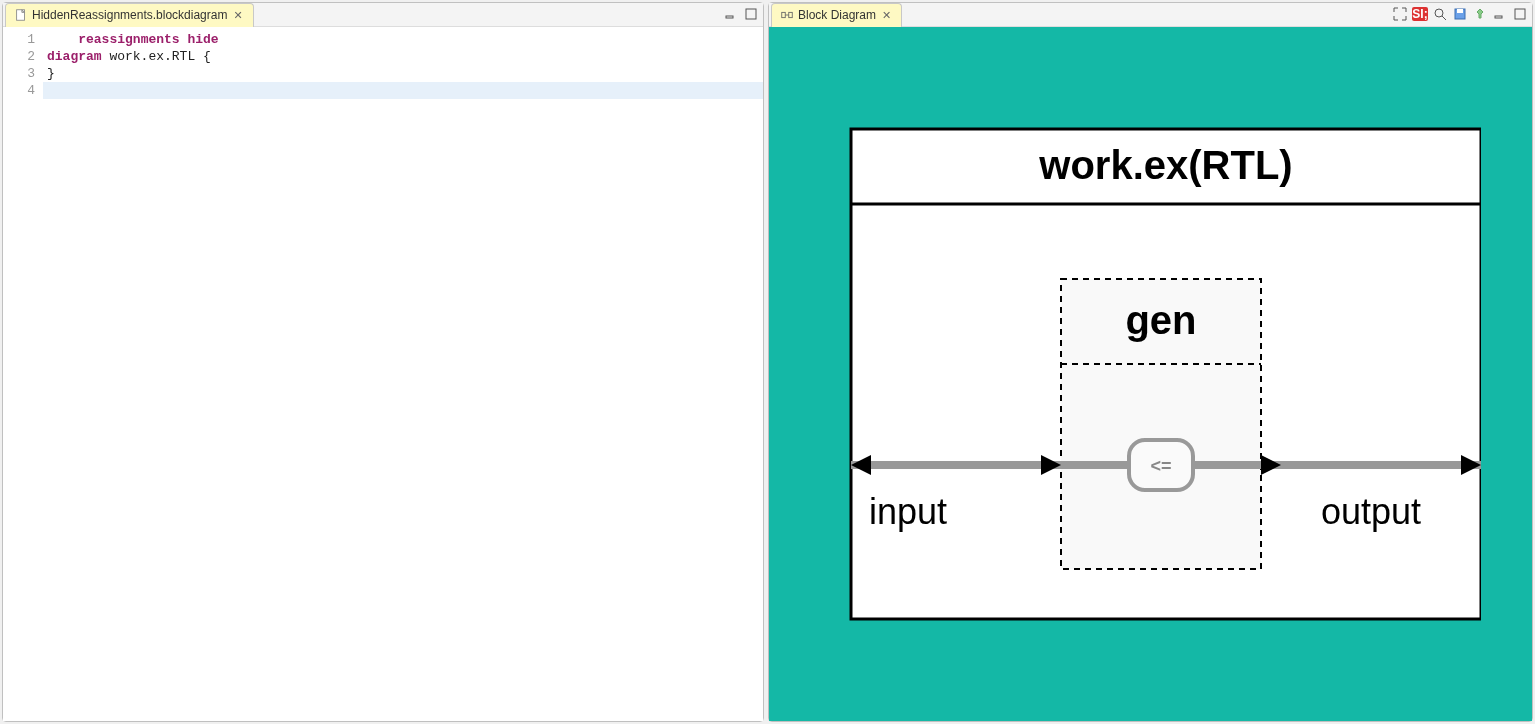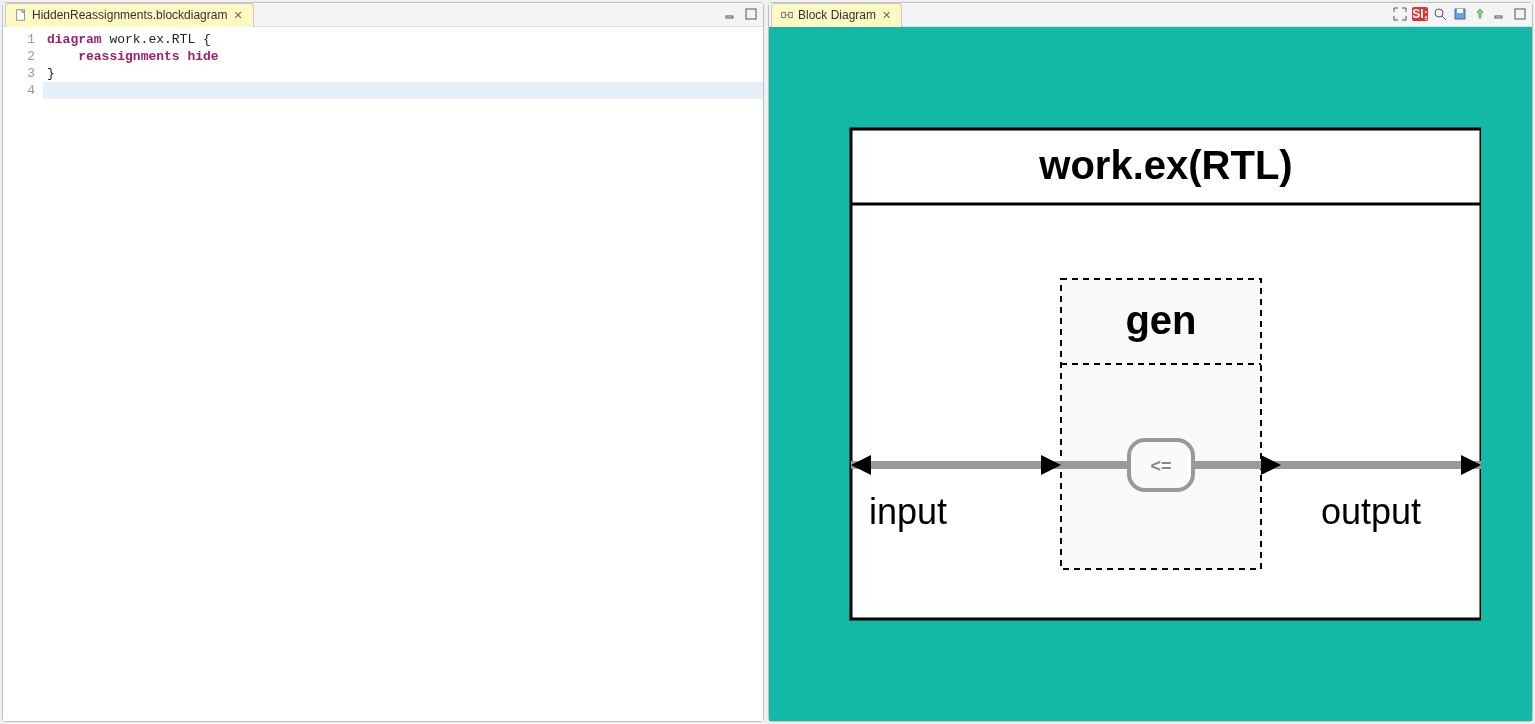--- a/index.html
+++ b/index.html
@@ -149,22 +149,22 @@
   <div class="editor-body">
     <div class="gutter" id="gutter">
         <div>1</div>
         <div>2</div>
         <div>3</div>
         <div>4</div>
       </div>
     <div class="code-lines">
       <div class="highlight-line" id="hl" style="top: 55px;"></div>
       <div class="code-content" id="code">
+          <div class="code-line"><span class="plain">    </span><span class="kw">reassignments</span><span class="plain"> </span><span class="kw">hide</span></div>
           <div class="code-line"><span class="kw">diagram</span><span class="plain"> work.ex.RTL {</span></div>
-          <div class="code-line"><span class="plain">    </span><span class="kw">reassignments</span><span class="plain"> </span><span class="kw">hide</span></div>
           <div class="code-line"><span class="plain">}</span></div>
           <div class="code-line"></div>
         </div>
     </div>
   </div>
 </div>
 
 <div class="pane right-pane">
   <div class="tabbar">
     <div class="tab">

